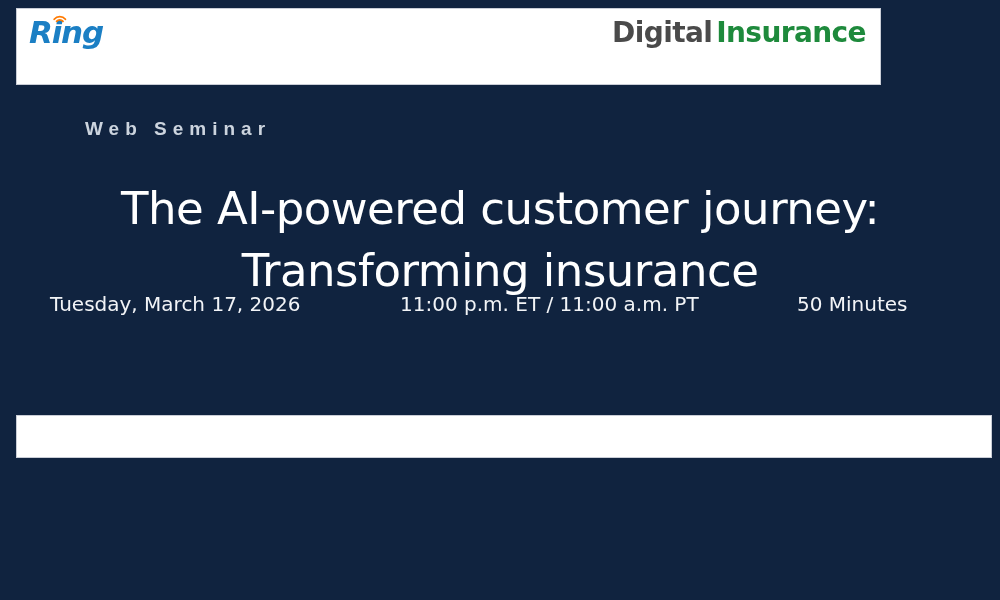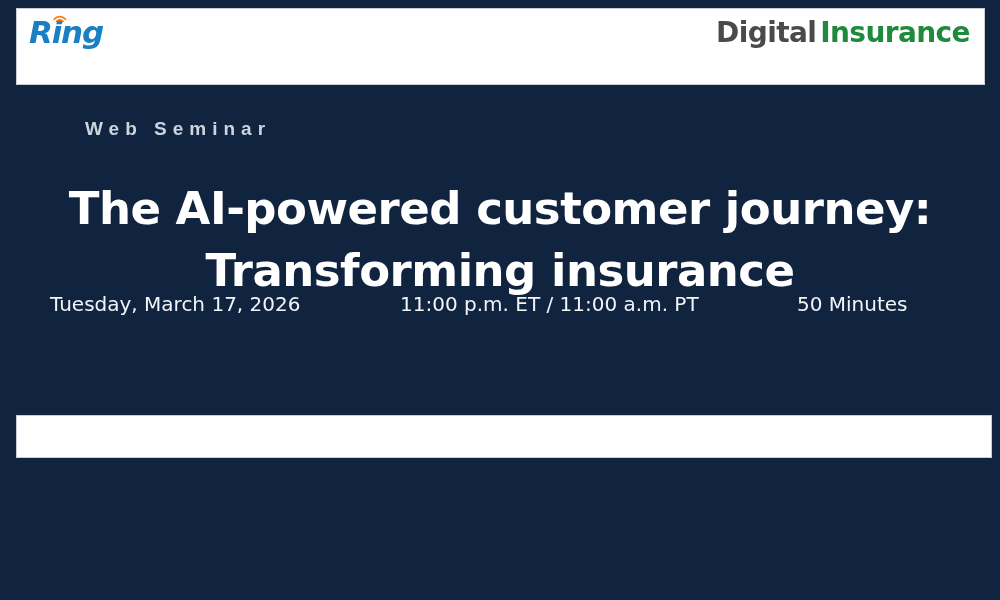--- a/index.html
+++ b/index.html
@@ -19,21 +19,21 @@
     width: 1000px;
     height: 600px;
     background: #10233f;
   }
 
   
   #header-panel {
     position: absolute;
     left: 16px;
     top: 8px;
-    width: 969px;
+    width: 865px;
     height: 77px;
     background: #ffffff;
     border: 1px solid #c9cdd6;
     box-sizing: border-box;
     display: flex;
     align-items: flex-start;
     justify-content: space-between;
   }
   #ringcentral-logo {
     display: flex;
@@ -96,21 +96,21 @@
   }
   #hero-title {
     position: absolute;
     left: 0;
     top: 62px;
     width: 1000px;
     text-align: center;
     color: #ffffff;
     font-family: "DejaVu Sans", sans-serif;
     font-size: 45px;
-    font-weight: 700;
+    font-weight: 400;
     line-height: 62px;
     letter-spacing: -0.5px;
   }
   #hero-title .title-line { display: block; }
 
   #detail-row {
     position: absolute;
     left: 0;
     top: 205px;
     width: 1000px;

